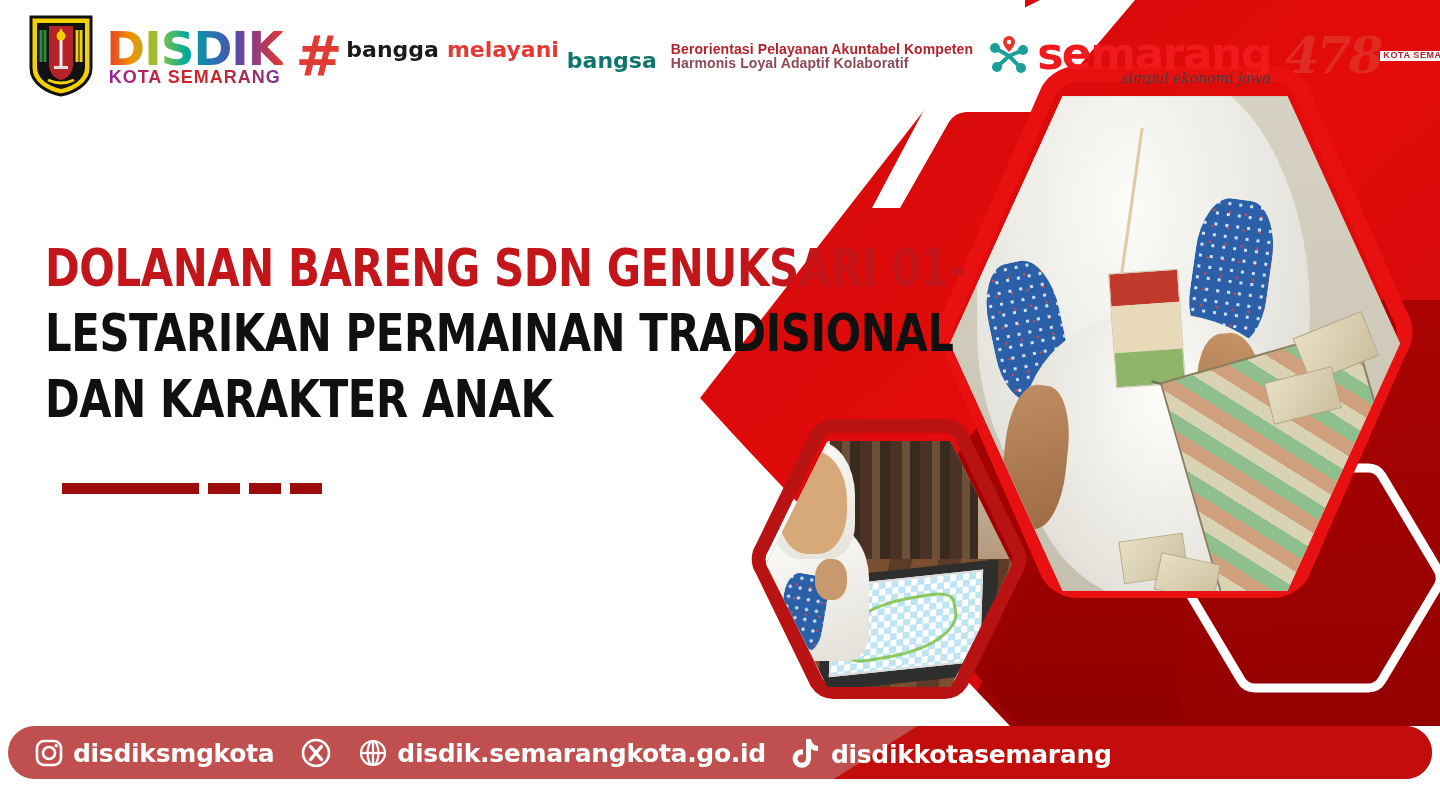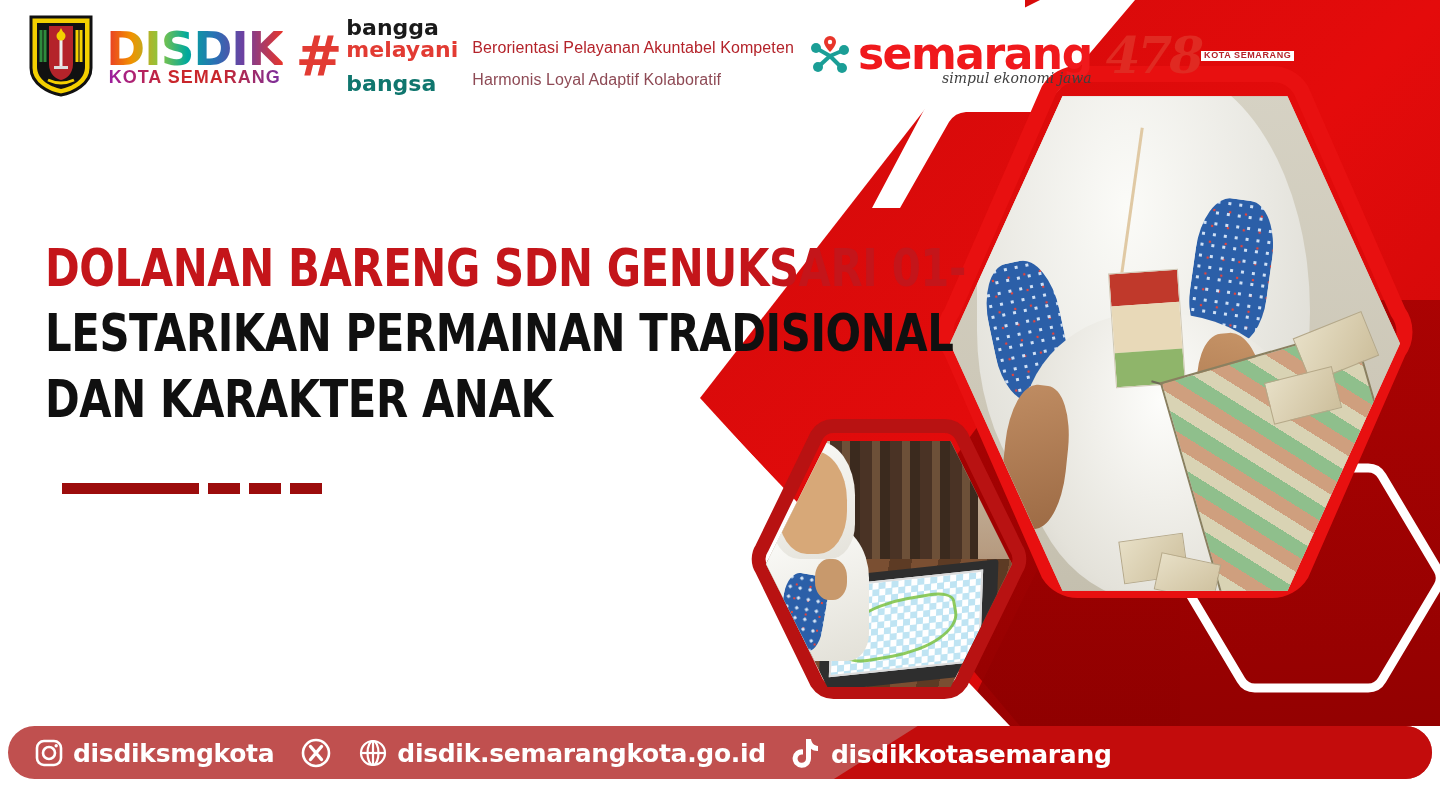--- a/index.html
+++ b/index.html
@@ -16,28 +16,28 @@
   .disdik-word{font-size:46px;font-weight:900;letter-spacing:-1px;
      background:linear-gradient(90deg,#e8352a 0%,#f29100 14%,#8cc63f 30%,#00a99d 46%,#2a6fb5 62%,#6f3fa0 78%,#e8352a 100%);
      -webkit-background-clip:text;background-clip:text;color:transparent;-webkit-text-fill-color:transparent;
      font-family:"DejaVu Sans",sans-serif;transform:scaleX(1.02);}
   .disdik-sub{margin-top:-4px;font-size:18px;font-weight:800;letter-spacing:1px;
      background:linear-gradient(90deg,#9b1fa0,#c9262b 35%,#c9262b 65%,#7a2fa0);
      -webkit-background-clip:text;background-clip:text;color:transparent;-webkit-text-fill-color:transparent;}
 
   .bmb{display:flex;align-items:center;gap:4px;}
   .bmb-hash{font-size:56px;font-weight:900;color:#e23b33;line-height:.8;font-family:"DejaVu Sans",sans-serif;}
-  .bmb-lines{display:flex;flex-direction:column;line-height:1.02;font-size:22px;font-weight:700;font-family:"DejaVu Sans",sans-serif;}
+  .bmb-lines{display:flex;flex-direction:row;line-height:1.02;font-size:22px;font-weight:700;font-family:"DejaVu Sans",sans-serif;gap:8px;}
   .bmb-lines .l1{color:#1a1a1a;}
   .bmb-lines .l2{color:#e23b33;}
   .bmb-lines .l3{color:#0f766e;margin-top:11px;}
 
   .berakhlak{display:flex;flex-direction:column;line-height:1;}
   .ber-main{font-size:33px;font-weight:900;color:#b4232a;letter-spacing:-.5px;font-family:"DejaVu Sans",sans-serif;}
-  .ber-t1,.ber-t2{font-size:16px;font-weight:400;color:#b4232a;letter-spacing:.1px;margin-top:16px;}
+  .ber-t1,.ber-t2{font-size:14px;font-weight:700;color:#b4232a;letter-spacing:.1px;margin-top:0;}
   .ber-t2{color:#8e4a55;}
 
   .smg{display:flex;align-items:center;gap:6px;}
   .smg-mark{width:44px;height:44px;position:relative;}
   .smg-txt{display:flex;flex-direction:column;line-height:.88;margin-top:8px;}
   .smg-word{font-size:44px;font-weight:900;color:#f0191c;letter-spacing:-1.5px;font-family:"DejaVu Sans",sans-serif;}
   .smg-tag{font-size:14px;font-style:italic;color:#3f3f3f;text-align:right;margin-top:-2px;font-family:"DejaVu Serif",serif;}
 
   .anniv{display:flex;align-items:center;line-height:.85;}
   .anniv-num{font-size:50px;font-weight:900;color:#e02a22;font-family:"DejaVu Serif",serif;font-style:italic;letter-spacing:-3px;}

